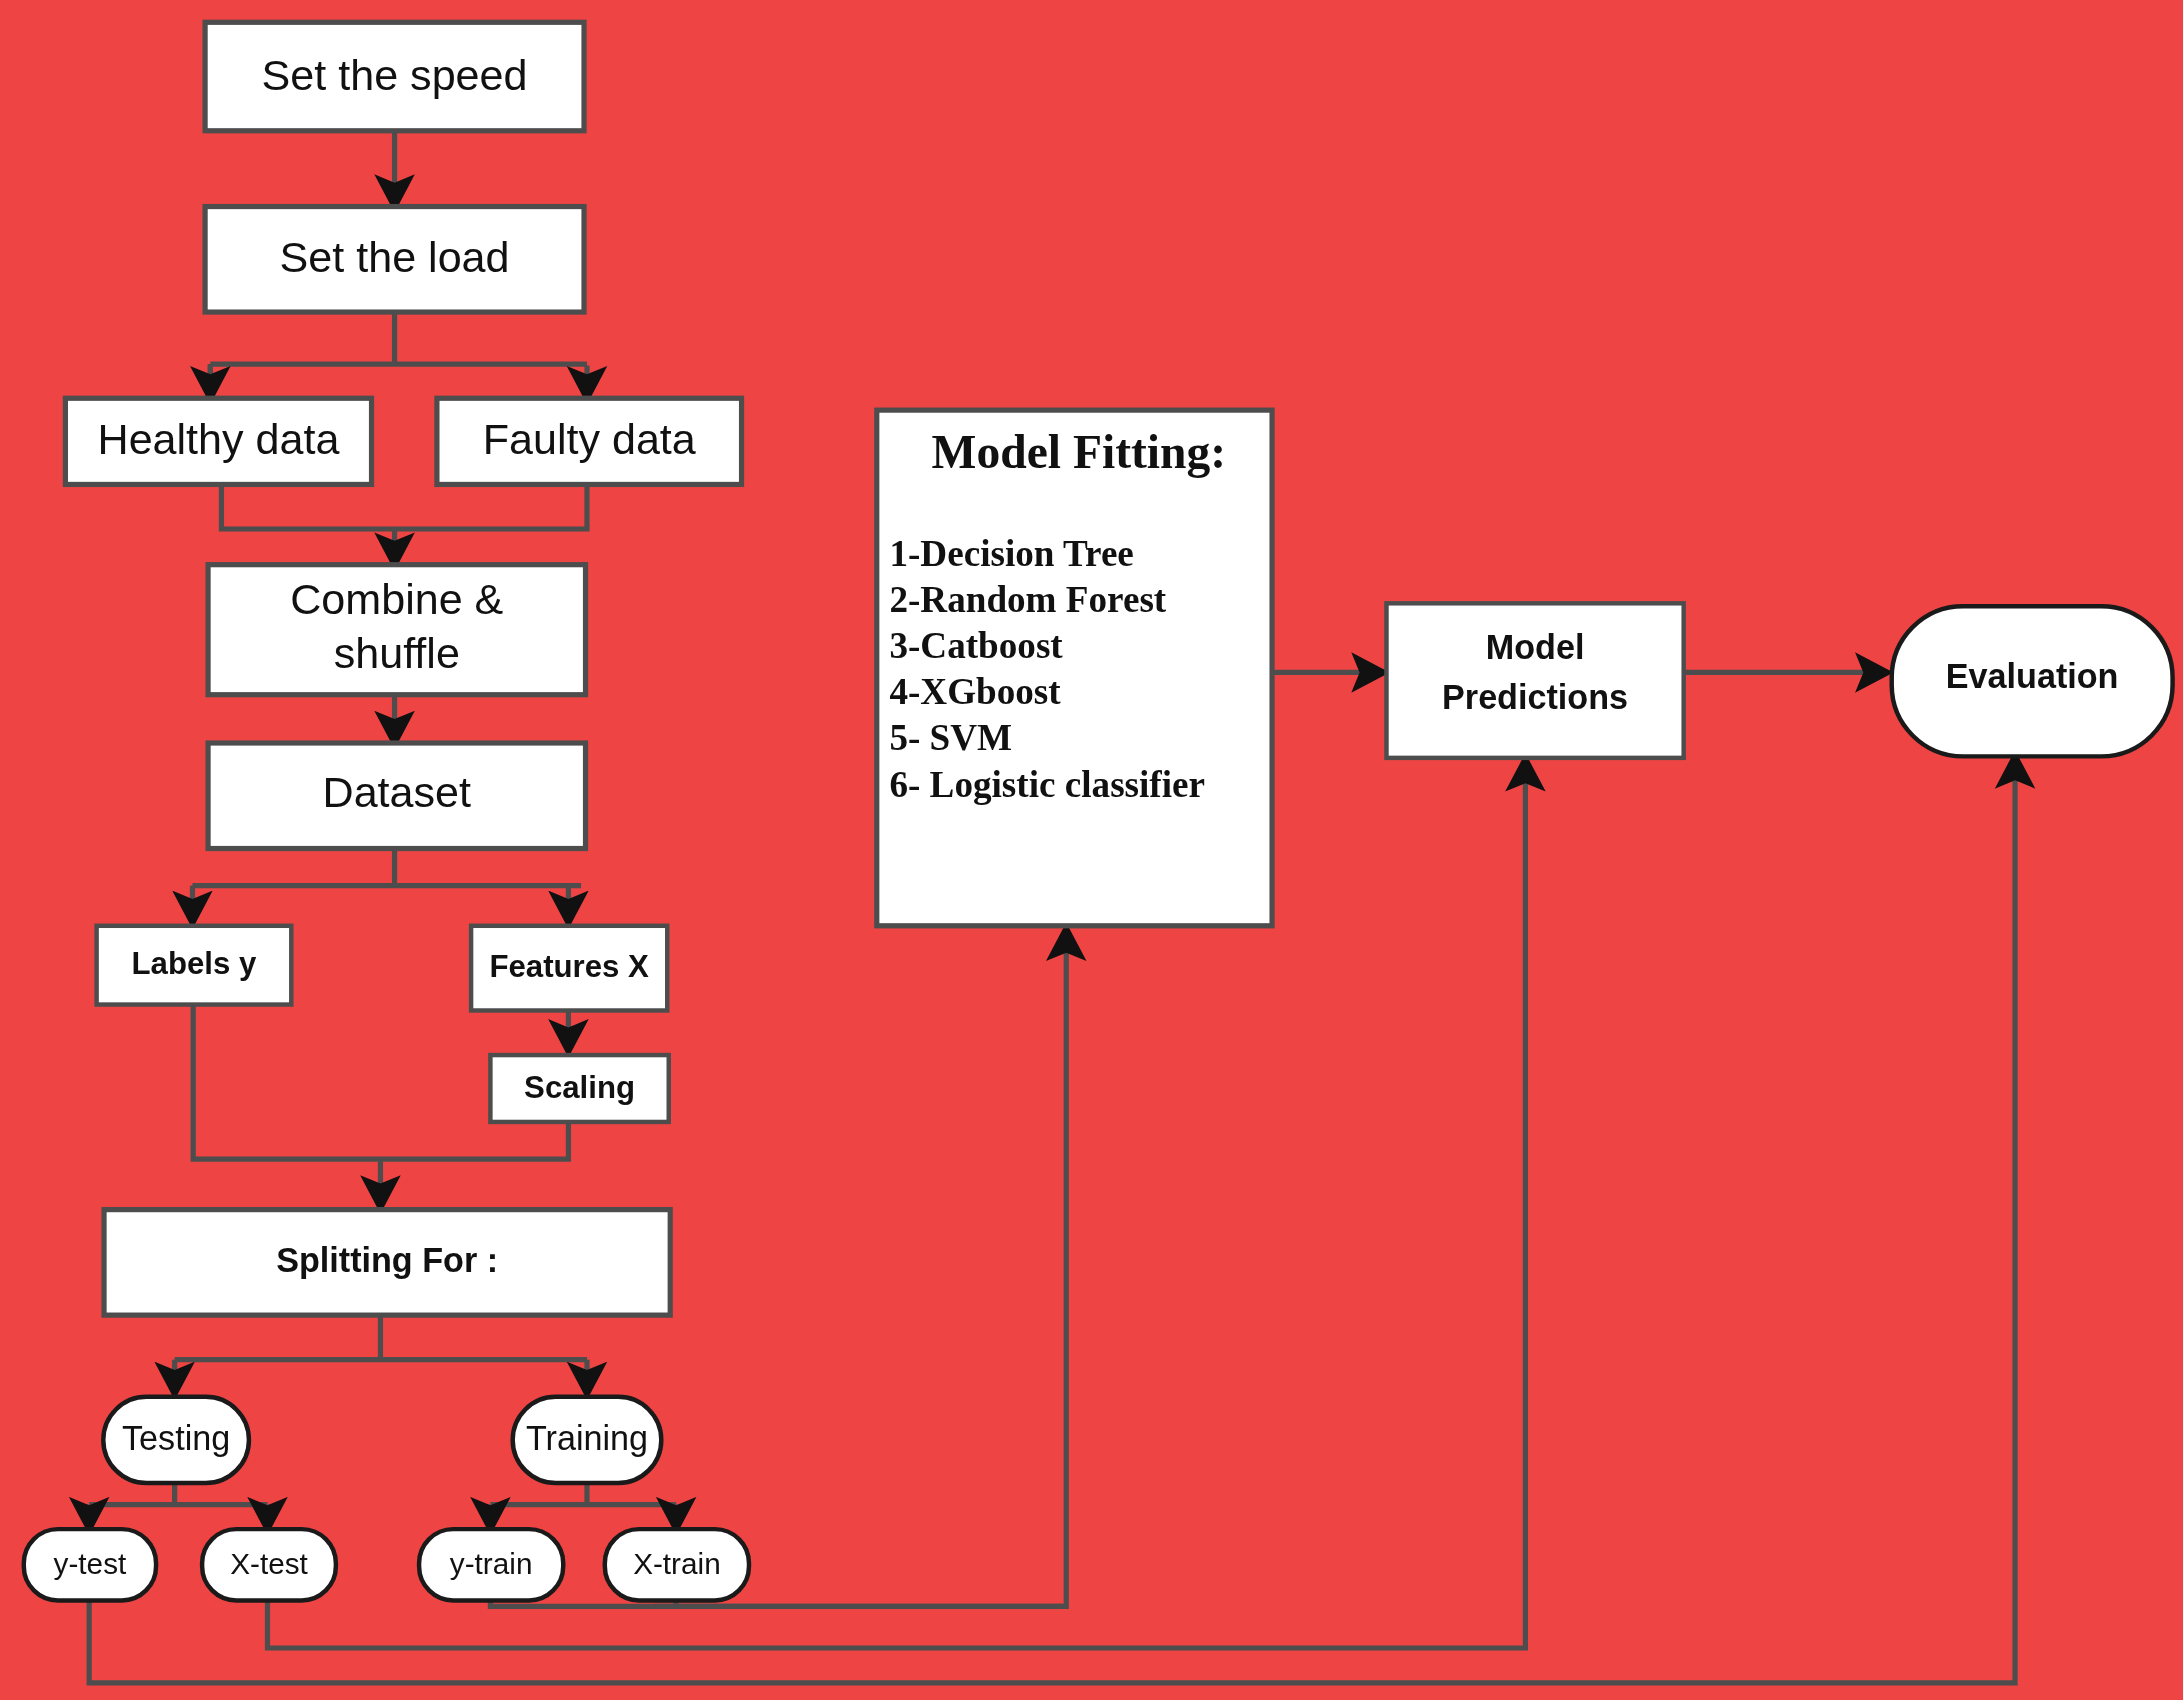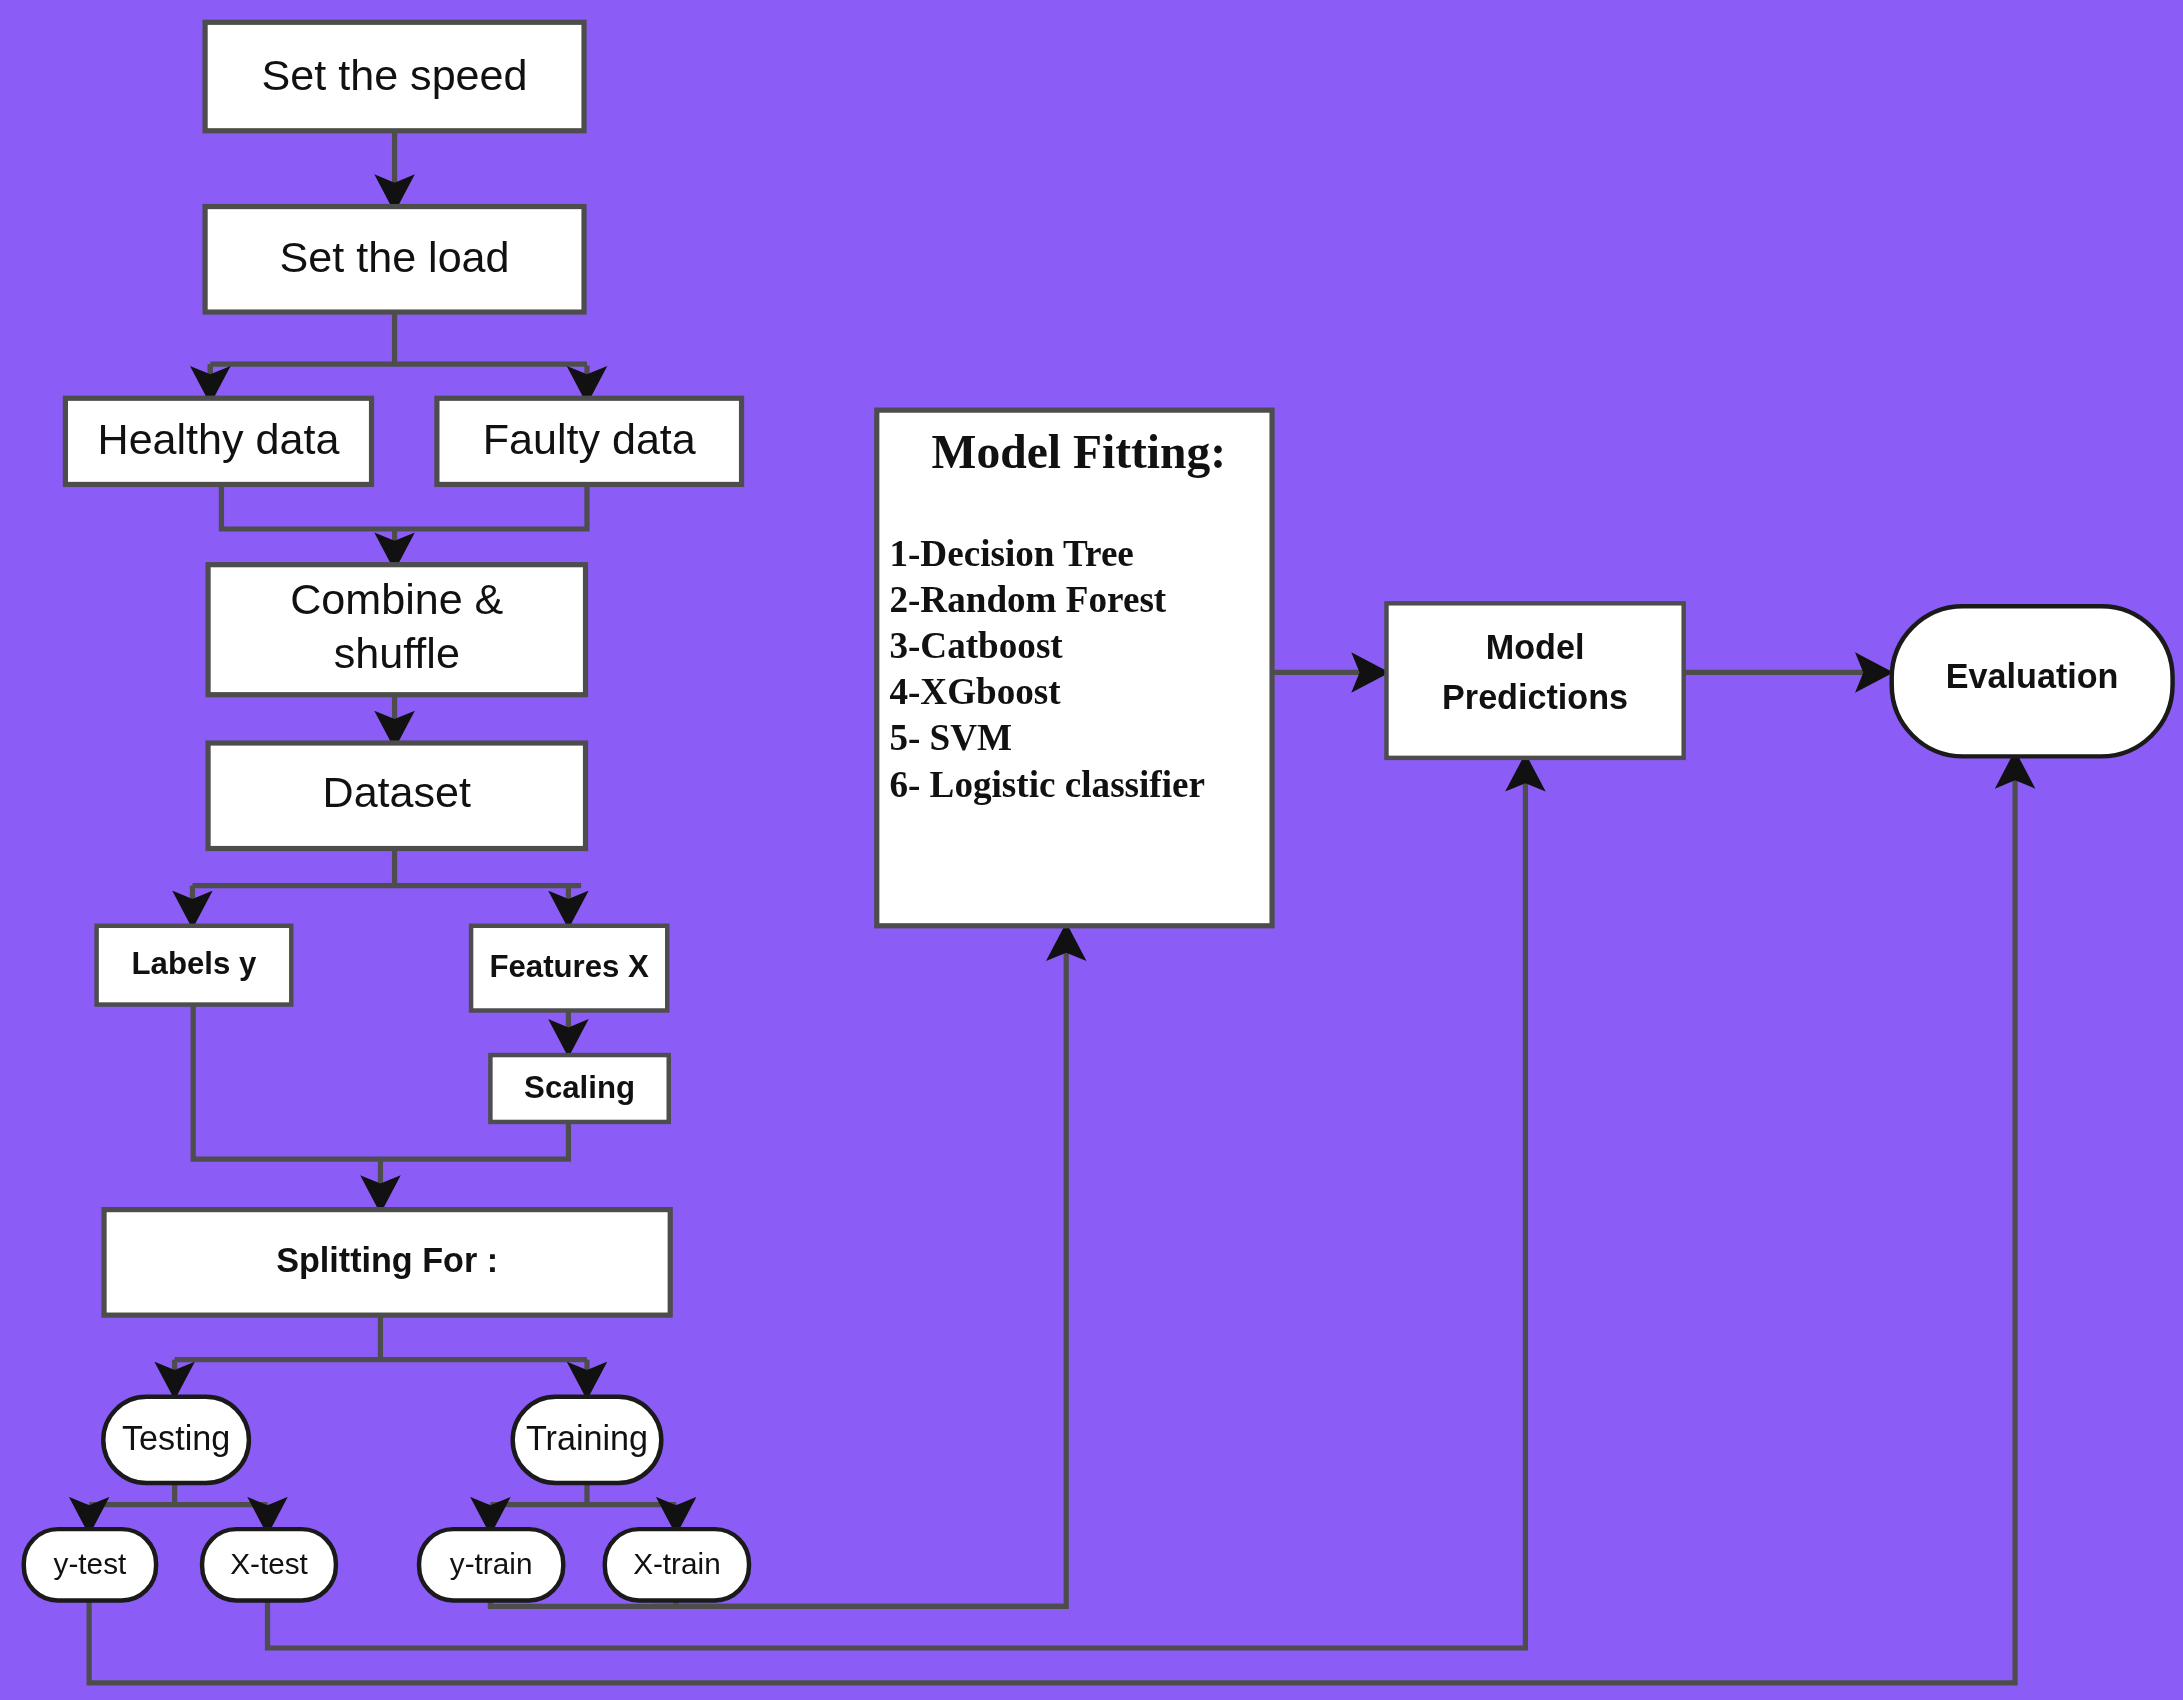--- a/index.html
+++ b/index.html
@@ -1,16 +1,16 @@
 <!DOCTYPE html>
 <html style="font-size:12px"><head>
 <meta charset="utf-8">
 <style>
   html,body{margin:0;padding:0;background:#ffffff;}
-  #stage{position:relative;width:2183px;height:1700px;background:#8b5cf6;
+  #stage{position:relative;width:2183px;height:1700px;background:#ef4444;
          font-family:"Liberation Sans",sans-serif;}
   svg.flow{position:absolute;left:0;top:0;width:2183px;height:1700px;}
   .nodeRect{fill:#ffffff;stroke:#4d4d4d;stroke-width:7;}
   .nodeRectThin{fill:#ffffff;stroke:#4d4d4d;stroke-width:6;}
   .nodeRound{fill:#ffffff;stroke:#1a1a1a;stroke-width:6;}
   .edge{stroke:#4d4d4d;stroke-width:7;fill:none;}
   .lbl{fill:#111111;font-family:"Liberation Sans",sans-serif;
        text-anchor:middle;dominant-baseline:middle;}
   .lbl-lg{font-size:58px;}
   .lbl-md{font-size:46px;font-weight:bold;}

